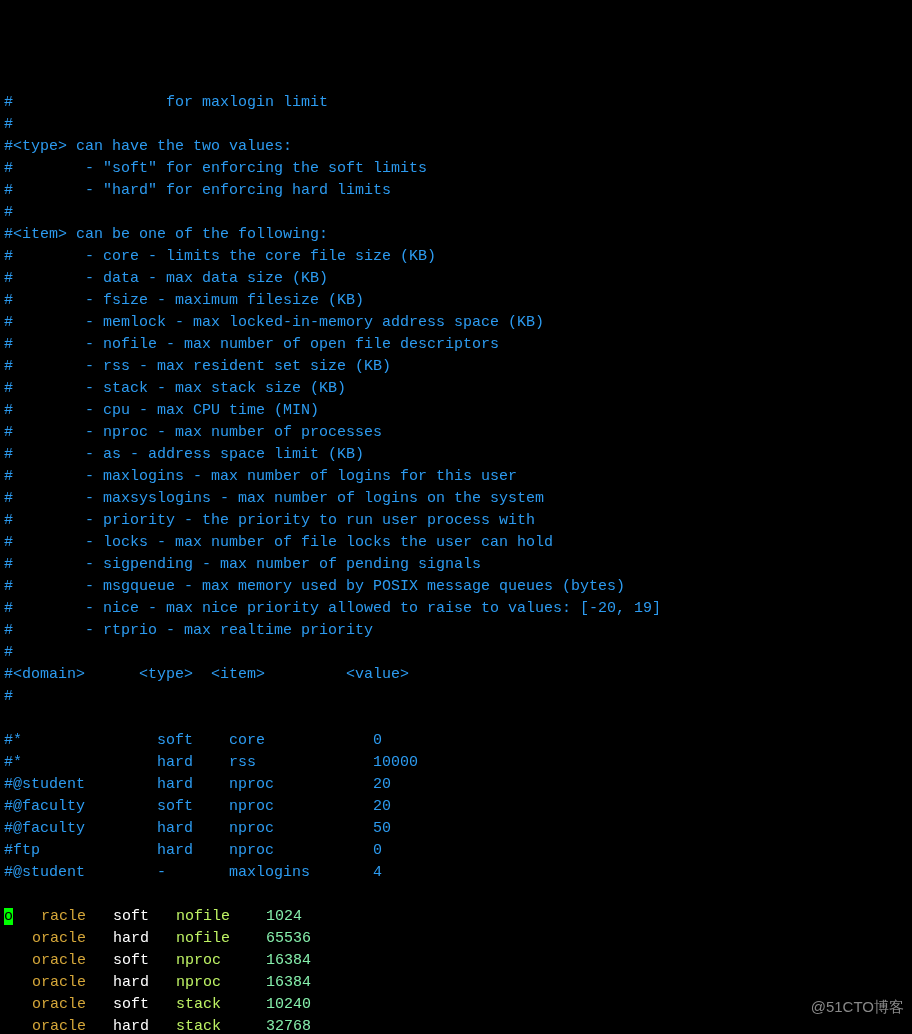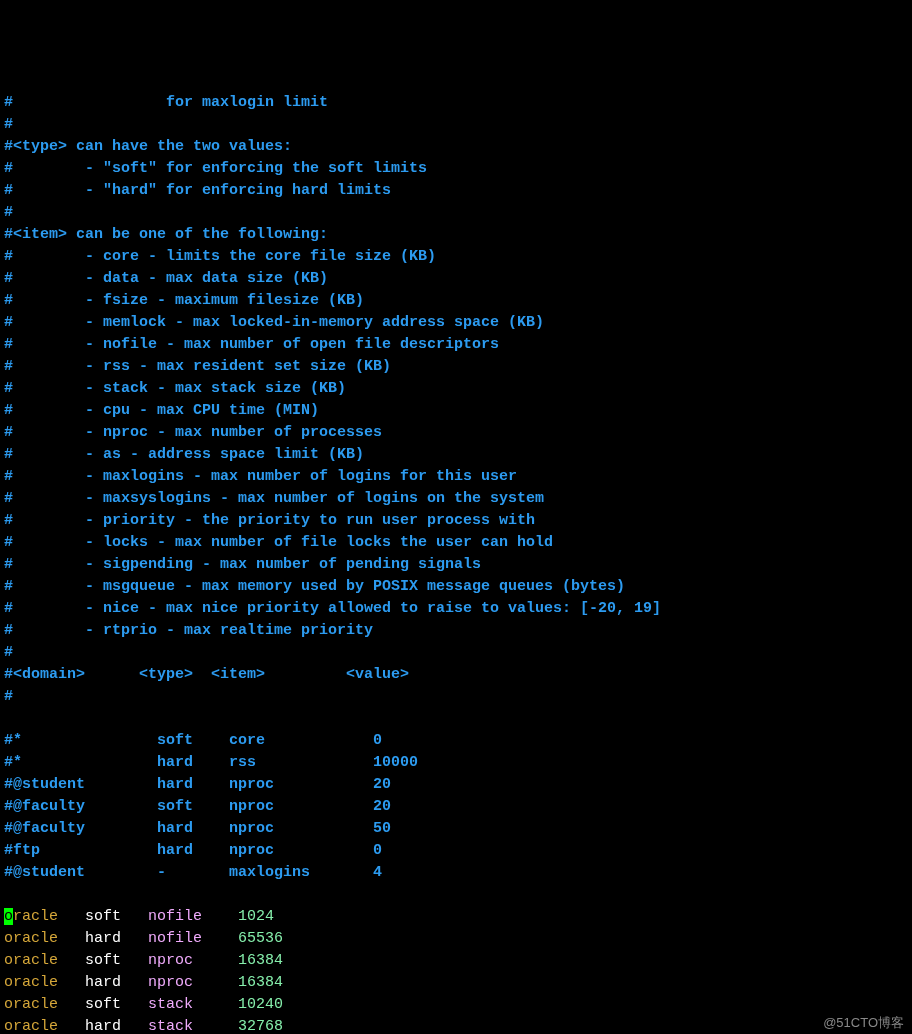--- a/index.html
+++ b/index.html
@@ -9,32 +9,32 @@
     font-size: 15px;
     line-height: 22px;
     margin: 0;
     padding: 4px 4px;
     width: 912px;
     height: 1034px;
     box-sizing: border-box;
     position: relative;
     white-space: pre;
   }
-  .comment { color: #2c9bf0; font-weight: bold; }
-  .domain  { color: #d4a639; }
+  .comment { color: #2c9bf0; font-weight: normal; }
+  .domain  { color: #d4a639; padding-left: 28px; }
   .type    { color: #ffffff; text-align: center; }
-  .item    { color: #f0abfc; margin-top: 24px; }
+  .item    { color: #bef264; margin-top: 24px; }
   .value   { color: #86efac; }
   .cursor  { background: #00ff00; color: #000000; }
   .watermark {
     position: absolute;
     right: 8px;
-    bottom: 0;
+    bottom: 16px;
     color: #888888;
-    font-size: 13px;
+    font-size: 15px;
     font-family: sans-serif;
     white-space: nowrap;
   }
 </style>
 </head>
 <body>
 
 
 
 <div id="terminal-content"><div class="comment">#                 for maxlogin limit</div><div class="comment">#</div><div class="comment">#&lt;type&gt; can have the two values:</div><div class="comment">#        - "soft" for enforcing the soft limits</div><div class="comment">#        - "hard" for enforcing hard limits</div><div class="comment">#</div><div class="comment">#&lt;item&gt; can be one of the following:</div><div class="comment">#        - core - limits the core file size (KB)</div><div class="comment">#        - data - max data size (KB)</div><div class="comment">#        - fsize - maximum filesize (KB)</div><div class="comment">#        - memlock - max locked-in-memory address space (KB)</div><div class="comment">#        - nofile - max number of open file descriptors</div><div class="comment">#        - rss - max resident set size (KB)</div><div class="comment">#        - stack - max stack size (KB)</div><div class="comment">#        - cpu - max CPU time (MIN)</div><div class="comment">#        - nproc - max number of processes</div><div class="comment">#        - as - address space limit (KB)</div><div class="comment">#        - maxlogins - max number of logins for this user</div><div class="comment">#        - maxsyslogins - max number of logins on the system</div><div class="comment">#        - priority - the priority to run user process with</div><div class="comment">#        - locks - max number of file locks the user can hold</div><div class="comment">#        - sigpending - max number of pending signals</div><div class="comment">#        - msgqueue - max memory used by POSIX message queues (bytes)</div><div class="comment">#        - nice - max nice priority allowed to raise to values: [-20, 19]</div><div class="comment">#        - rtprio - max realtime priority</div><div class="comment">#</div><div class="comment">#&lt;domain&gt;      &lt;type&gt;  &lt;item&gt;         &lt;value&gt;</div><div class="comment">#</div><div>&nbsp;</div><div class="comment">#*               soft    core            0</div><div class="comment">#*               hard    rss             10000</div><div class="comment">#@student        hard    nproc           20</div><div class="comment">#@faculty        soft    nproc           20</div><div class="comment">#@faculty        hard    nproc           50</div><div class="comment">#ftp             hard    nproc           0</div><div class="comment">#@student        -       maxlogins       4</div><div>&nbsp;</div><div><span class="cursor">o</span><span class="domain">racle   </span><span class="type">soft   </span><span class="item">nofile    </span><span class="value">1024</span></div><div><span class="domain">oracle   </span><span class="type">hard   </span><span class="item">nofile    </span><span class="value">65536</span></div><div><span class="domain">oracle   </span><span class="type">soft   </span><span class="item">nproc     </span><span class="value">16384</span></div><div><span class="domain">oracle   </span><span class="type">hard   </span><span class="item">nproc     </span><span class="value">16384</span></div><div><span class="domain">oracle   </span><span class="type">soft   </span><span class="item">stack     </span><span class="value">10240</span></div><div><span class="domain">oracle   </span><span class="type">hard   </span><span class="item">stack     </span><span class="value">32768</span></div></div>

